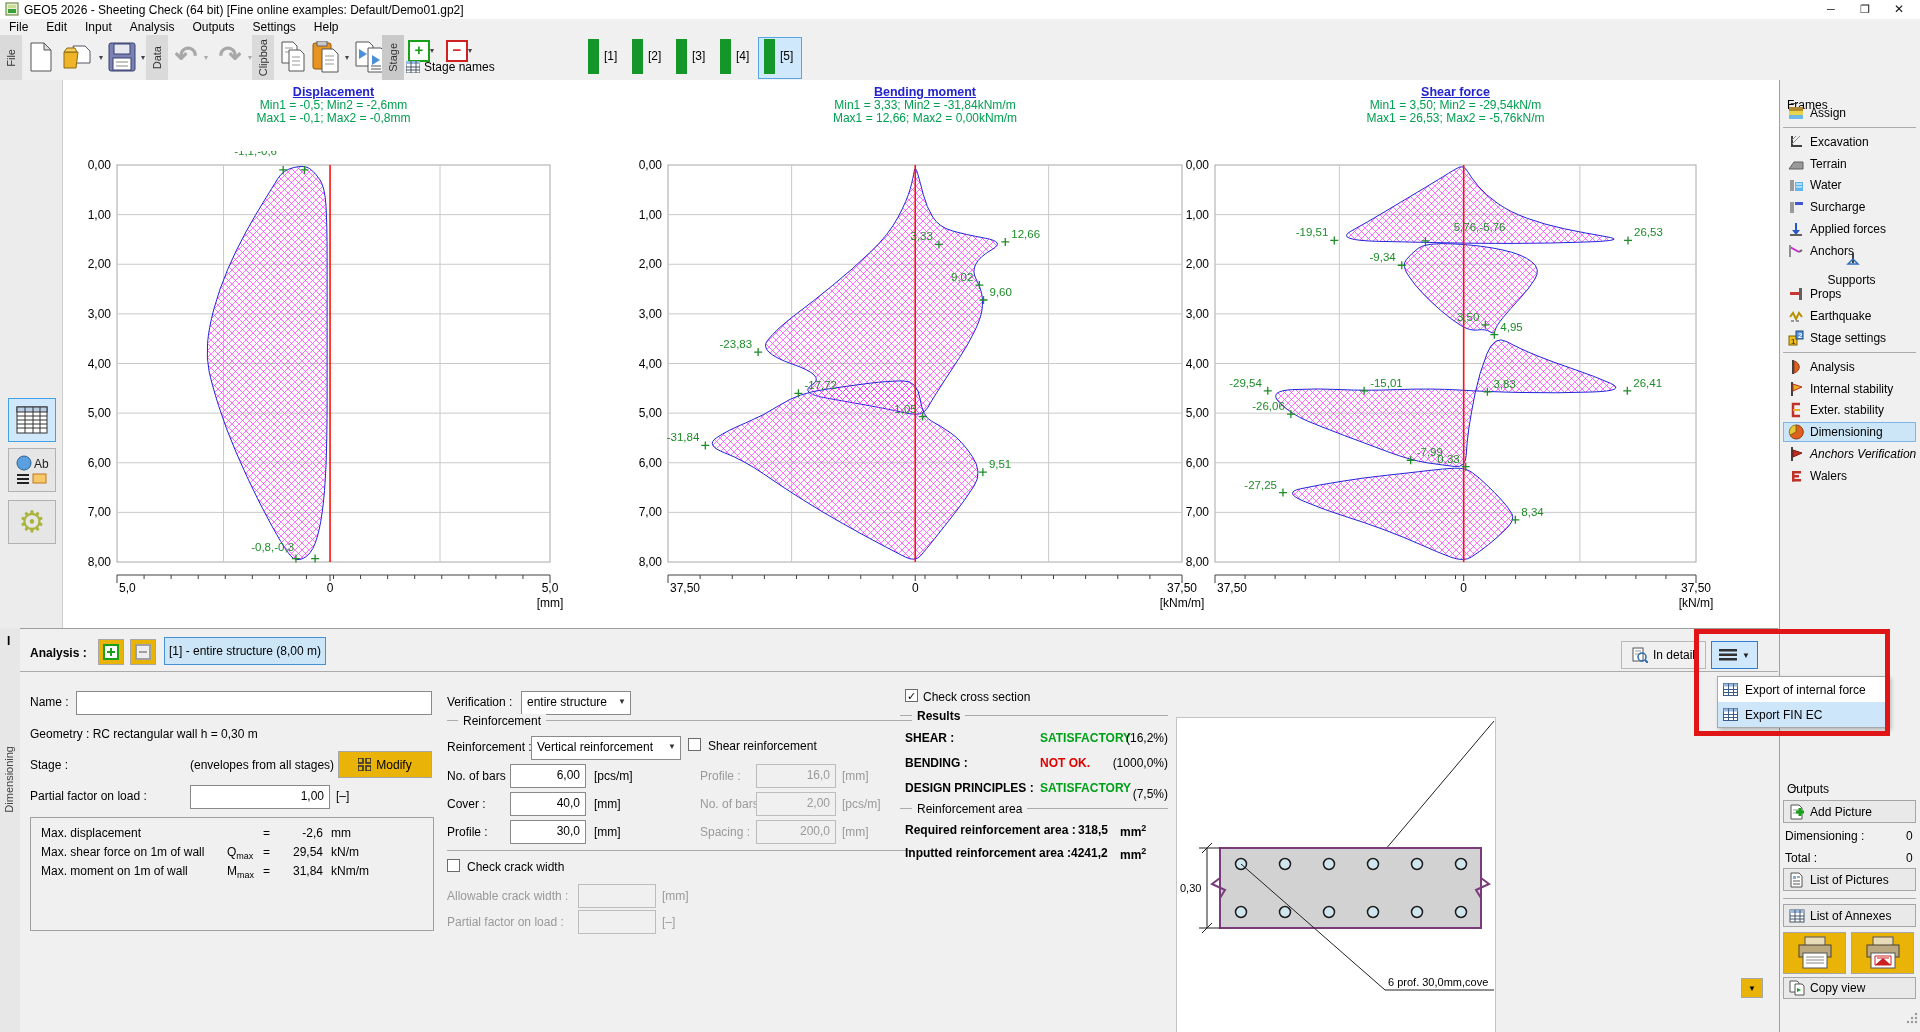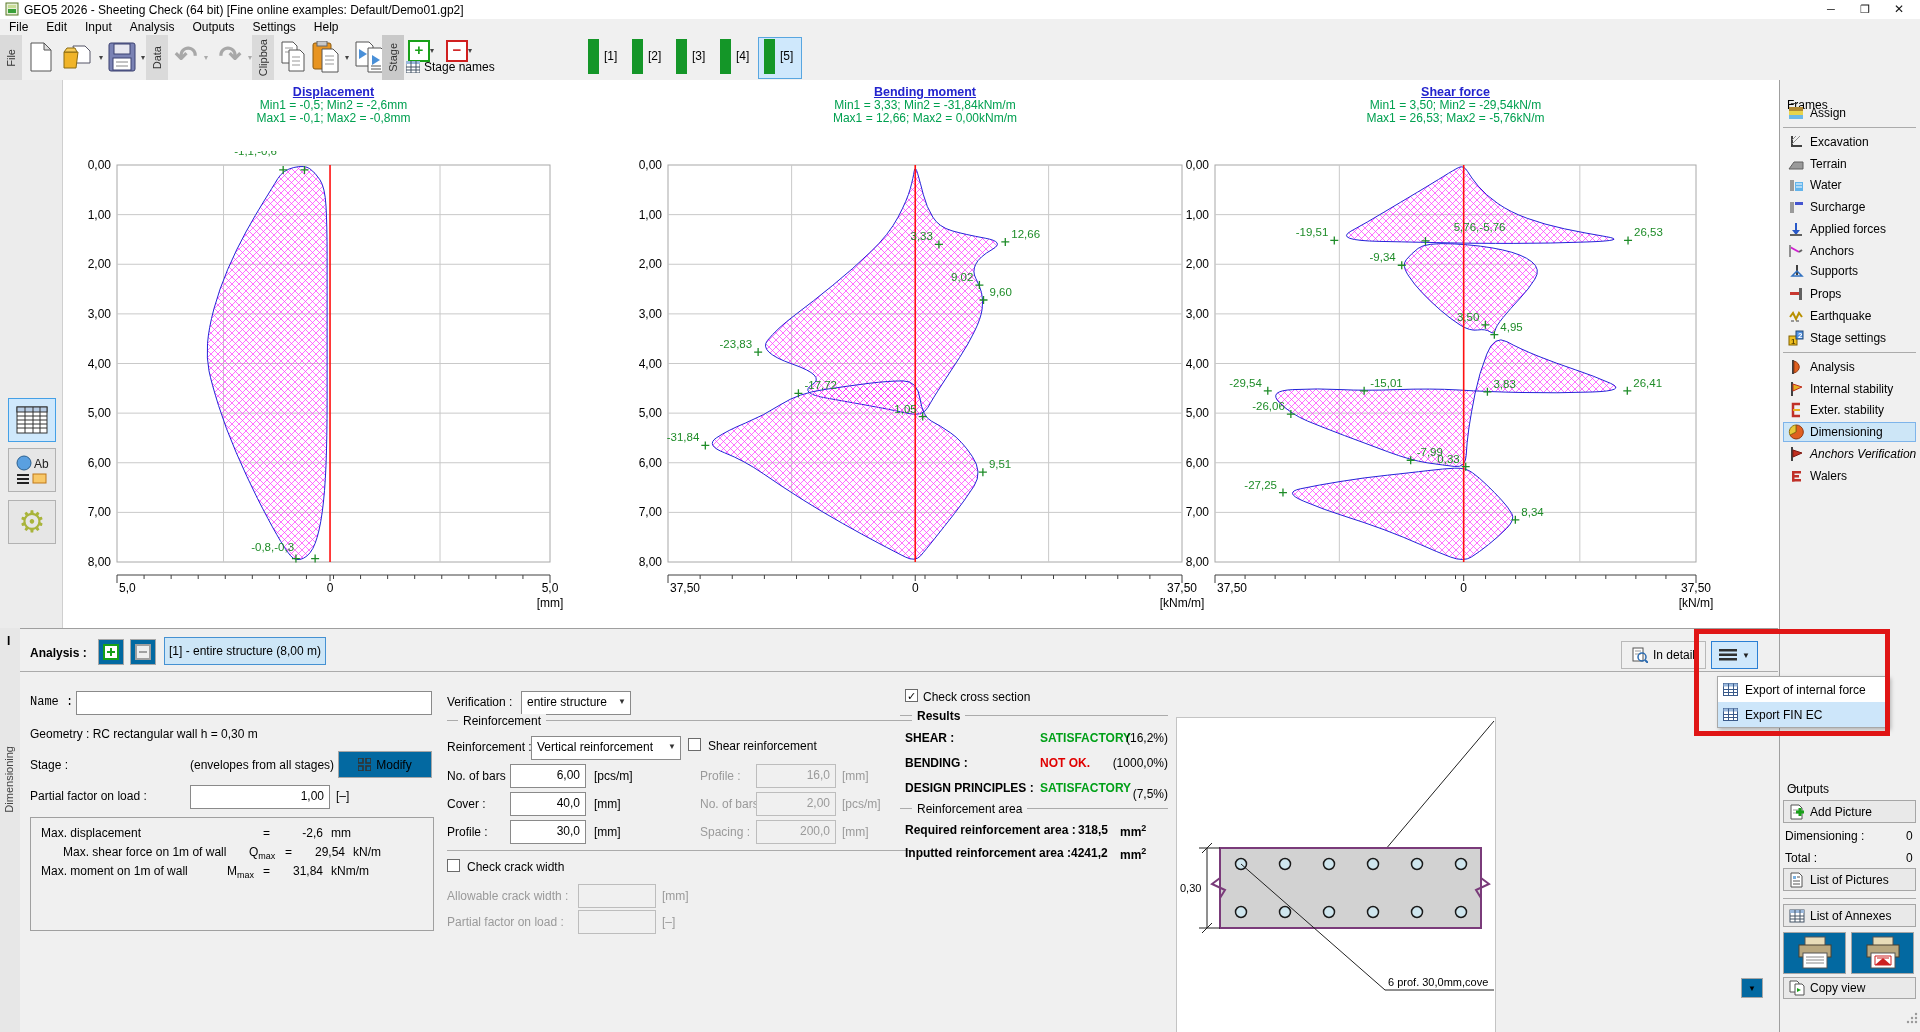--- a/index.html
+++ b/index.html
@@ -38,21 +38,21 @@
   .lb.dim{color:#9a9a9a;}
   .bold{font-weight:bold;}
   .in{position:absolute;background:#fff;border:1px solid #8a8a8a;font-size:12px;padding:3px 5px;
       box-sizing:border-box;text-align:right;white-space:nowrap;}
   .in.dis{background:#f0f0f0;border-color:#bdbdbd;color:#9a9a9a;}
   .dd{position:absolute;background:#fff;border:1px solid #8a8a8a;font-size:12px;padding:3px 16px 3px 5px;
       box-sizing:border-box;white-space:nowrap;}
   .dd .dda{position:absolute;right:4px;top:5px;font-size:8px;color:#333;}
   .gline{position:absolute;height:1px;background:#ababab;}
   .gtitle{position:absolute;background:#f0f0f0;padding:0 5px;font-size:12px;white-space:nowrap;}
-  .btn{position:absolute;background:#0369a1;border:1px solid #a6a6a6;font-size:12px;display:flex;
+  .btn{position:absolute;background:#eab308;border:1px solid #a6a6a6;font-size:12px;display:flex;
        align-items:center;justify-content:center;gap:5px;box-sizing:border-box;white-space:nowrap;}
   .cb{position:absolute;width:13px;height:13px;background:#fff;border:1px solid #6b6b6b;font-size:11px;
       line-height:12px;text-align:center;box-sizing:border-box;}
   .tabsel{position:absolute;background:#cde6f7;border:1px solid #4591d2;font-size:12px;display:flex;
           align-items:center;justify-content:center;box-sizing:border-box;}
   
   #rightpanel{position:absolute;left:1779px;top:80px;width:141px;height:952px;background:#f0f0f0;border-left:1px solid #9f9f9f;}
   .sechead{position:absolute;left:0;width:141px;height:19px;background:#f0f0f0;}
   .sechead span{position:absolute;left:7px;top:2px;font-size:12px;}
   .minus{position:absolute;right:6px;top:2px;width:14px;height:13px;font-size:12px;line-height:10px;text-align:center;color:#333;}
@@ -502,21 +502,21 @@
     <div class="btn" style="left:1691px;top:12px;width:47px;height:28px;background:#cfe8fc;border-color:#2a7fd4;">
       <svg width="18" height="12">
           <rect x="0" y="0" width="18" height="2.5" fill="#303030"></rect>
           <rect x="0" y="4.5" width="18" height="2.5" fill="#303030"></rect>
           <rect x="0" y="9" width="18" height="2.5" fill="#303030"></rect>
         </svg>
       <span style="font-size:8px;color:#222;">▼</span>
       </div>
     <div class="gline" style="left:0;top:42px;width:1758px;"></div>
 
-    <span class="lb" style="left:10px;top:66px;font-family:Liberation Mono, monospace;">Name :</span>
+    <span class="lb" style="left:10px;top:66px;">Name :</span>
     <div class="in" style="left:56px;top:62px;width:356px;height:24px;text-align:left;"></div>
     <span class="lb" style="left:10px;top:98px;">Geometry : RC rectangular wall h = 0,30 m</span>
     <span class="lb" style="left:10px;top:129px;">Stage :</span>
     <span class="lb" style="left:170px;top:129px;">(envelopes from all stages)</span>
     <div class="btn" style="left:318px;top:122px;width:94px;height:27px;">
       <svg width="13" height="13">
           <rect x="0" y="0" width="5" height="5" fill="none" stroke="#333" stroke-width="1.6"></rect>
           <rect x="8" y="0" width="5" height="5" fill="none" stroke="#333" stroke-width="1.6"></rect>
           <rect x="0" y="8" width="5" height="5" fill="none" stroke="#333" stroke-width="1.6"></rect>
           <rect x="8" y="8" width="5" height="5" fill="none" stroke="#333" stroke-width="1.6"></rect>
@@ -528,21 +528,21 @@
     <span class="lb" style="left:316px;top:160px;">[–]</span>
     <div class="abs" style="left:10px;top:188px;width:402px;height:112px;border:1px solid #a0a0a0;background:#f0f0f0;">
         <div id="maxrows" style="padding:8px 0 0 10px;">
           <div style="display: flex; height: 19px; font-size: 12px;">
             <span style="width: 186px; flex: 0 0 186px; white-space: nowrap;">Max. displacement</span>
             <span style="width: 36px; flex: 0 0 36px; white-space: nowrap;"></span>
             <span style="width: 16px; flex: 0 0 16px; white-space: nowrap;">=</span>
             <span style="width: 44px; flex: 0 0 44px; white-space: nowrap; text-align: right; margin-right: 8px;">-2,6</span>
             <span style="width: 60px; flex: 0 0 60px; white-space: nowrap;">mm</span>
           </div>
-          <div style="display: flex; height: 19px; font-size: 12px; margin-left: 22px;">
+          <div style="display: flex; height: 19px; font-size: 12px;">
             <span style="width: 186px; flex: 0 0 186px; white-space: nowrap;">Max. shear force on 1m of wall</span>
             <span style="width: 36px; flex: 0 0 36px; white-space: nowrap;"><span>Q</span><sub>max</sub></span>
             <span style="width: 16px; flex: 0 0 16px; white-space: nowrap;">=</span>
             <span style="width: 44px; flex: 0 0 44px; white-space: nowrap; text-align: right; margin-right: 8px;">29,54</span>
             <span style="width: 60px; flex: 0 0 60px; white-space: nowrap;">kN/m</span>
           </div>
           <div style="display: flex; height: 19px; font-size: 12px;">
             <span style="width: 186px; flex: 0 0 186px; white-space: nowrap;">Max. moment on 1m of wall</span>
             <span style="width: 36px; flex: 0 0 36px; white-space: nowrap;"><span>M</span><sub>max</sub></span>
             <span style="width: 16px; flex: 0 0 16px; white-space: nowrap;">=</span>
@@ -719,21 +719,21 @@
         <div class="fr-item" style="top: 160.8px;">
           <span class="icon16">
             <svg viewBox="0 0 16 16" width="16" height="16">
               <line x1="2" y1="4" x2="11" y2="9" stroke="#d020d0" stroke-width="2"></line>
               <line x1="11" y1="9" x2="14" y2="7" stroke="#606060" stroke-width="2"></line>
               <line x1="2" y1="2" x2="2" y2="14" stroke="#909090" stroke-width="2"></line>
             </svg>
           </span>
           <span class="t">Anchors</span>
         </div>
-        <div class="fr-item" style="top: 181px;">
+        <div class="fr-item" style="top: 170px; flex-direction: column;">
           <span class="icon16">
             <svg viewBox="0 0 16 16" width="16" height="16">
               <line x1="9" y1="2" x2="9" y2="12" stroke="#404040" stroke-width="2"></line>
               <path d="M9,8 L4,13 H14 Z" fill="none" stroke="#3070c0" stroke-width="1.5"></path>
             </svg>
           </span>
           <span class="t">Supports</span>
         </div>
         <div class="fr-item" style="top: 204.4px;">
           <span class="icon16">

